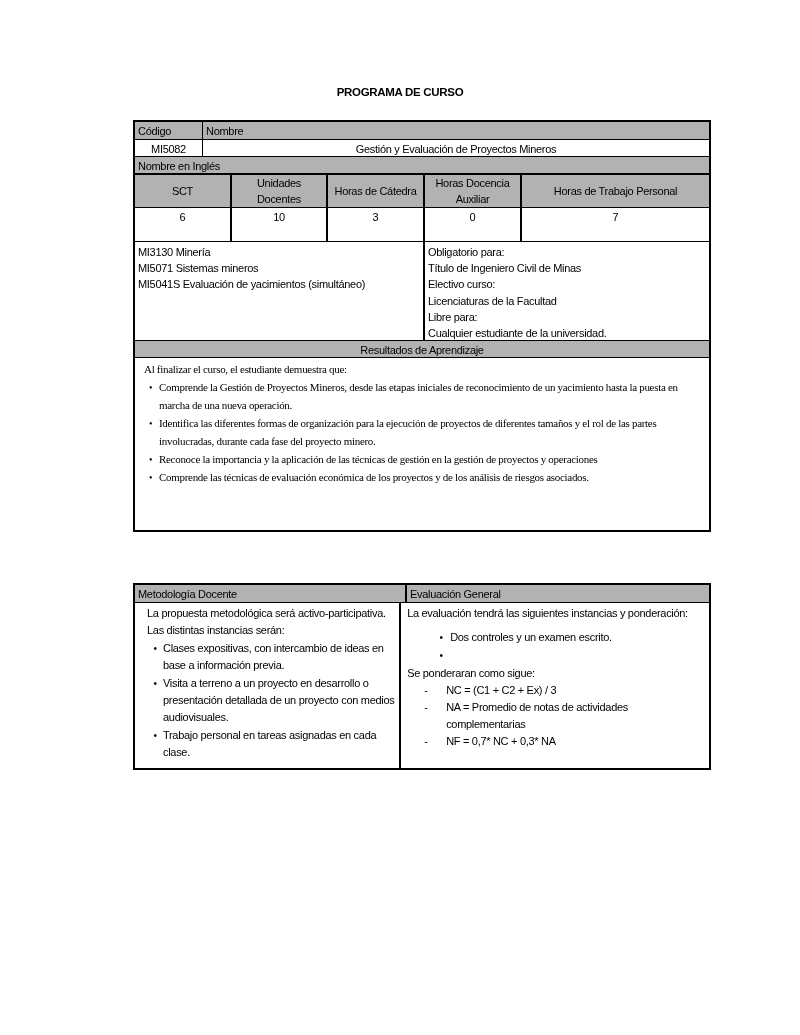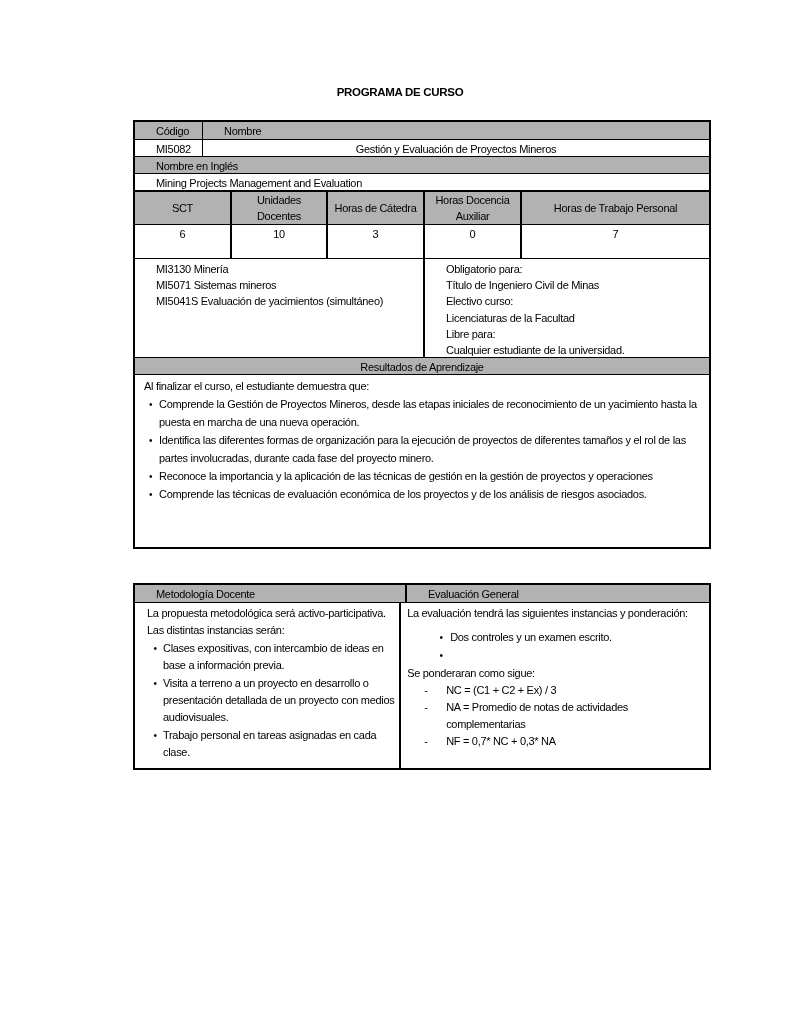--- a/index.html
+++ b/index.html
@@ -20,34 +20,34 @@
     position: absolute; left: 133px; width: 578px;
     border: 2px solid #000; box-sizing: border-box;
     font-size: 11px; line-height: 16px;
   }
   .tbl1 { top: 120px; }
   .tbl2 { top: 583px; }
   .row { display: flex; box-sizing: border-box; border-top: 1px solid #000; align-items: stretch; }
   .row.first { border-top: none; }
   .row.thick { border-top: 2px solid #000; }
   .gray { background: #b2b2b2; }
-  .cell { box-sizing: border-box; padding: 1px 21px; overflow: hidden; }
+  .cell { box-sizing: border-box; padding: 1px 3px; overflow: hidden; }
   .cell.vline { border-left: 1px solid #000; }
   .cell.vline2 { border-left: 2px solid #000; }
   .cell.center { text-align: center; }
   .cell.flex1 { flex: 1; }
   .hdr-cell { display: flex; align-items: center; justify-content: center; text-align: center; padding: 1px 3px; }
   .val-cell { text-align: center; padding-top: 1px; }
   .h17 { height: 17px; }
   .h34 { height: 34px; }
   .lh162 { line-height: 16.2px; }
   .bullet-item { display: flex; margin-top: 1px; }
   .bullet-marker { flex: 0 0 16px; text-align: center; font-size: 10px; }
   .bullet-text { flex: 1; }
-  .res-body { padding: 3px 2px 3px 7px; line-height: 17.4px; }
+  .res-body { padding: 3px 2px 3px 7px; line-height: 17.4px; font-family: Liberation Serif, serif; }
   .res-intro { padding-left: 2px; }
   .res-body .bullet-marker { flex: 0 0 17px; }
   .meth-body { padding: 2px 4px 2px 12px; line-height: 17px; }
   .eval-body { padding: 2px 6px 2px 6px; line-height: 17px; }
   .eval-bullets { margin-top: 7px; margin-bottom: 1px; }
   .eval-bullets .bullet-marker { margin-left: 25px; flex: 0 0 18px; }
   .dash-item { display: flex; }
   .dash-marker { margin-left: 17px; flex: 0 0 22px; }
 </style>
 </head>
@@ -66,23 +66,20 @@
 
     <div class="row h17">
       <div class="cell center" style="width:67px">MI5082</div>
       <div class="cell vline flex1 center">Gestión y Evaluación de Proyectos Mineros</div>
     </div>
 
     <div class="row gray h17">
       <div class="cell flex1">Nombre en Inglés</div>
     </div>
 
-    <div class="row h17">
-      <div class="cell flex1">Mining Projects Management and Evaluation</div>
-    </div>
 
     <div class="row thick gray h34">
       <div class="cell hdr-cell" style="width:95px">SCT</div>
       <div class="cell hdr-cell vline2" style="width:96px">Unidades Docentes</div>
       <div class="cell hdr-cell vline2" style="width:97px">Horas de Cátedra</div>
       <div class="cell hdr-cell vline2" style="width:97px">Horas Docencia Auxiliar</div>
       <div class="cell hdr-cell vline2 flex1">Horas de Trabajo Personal</div>
     </div>
 
     <div class="row h34">

